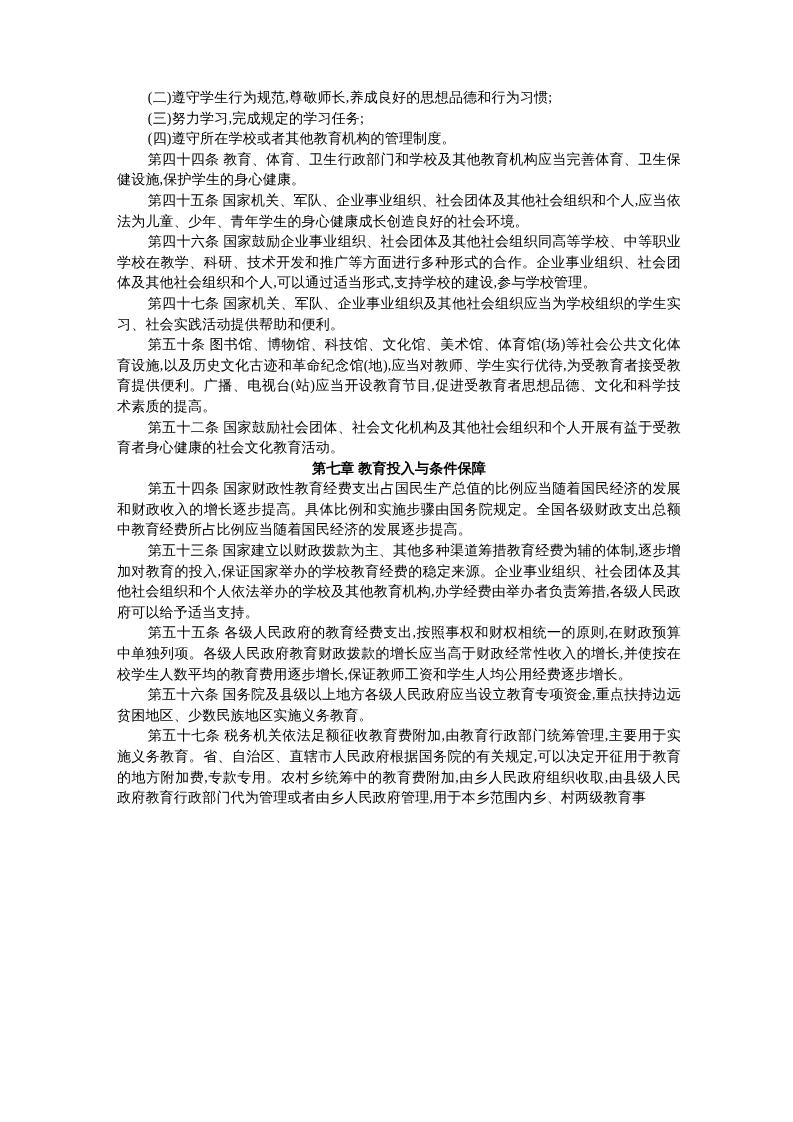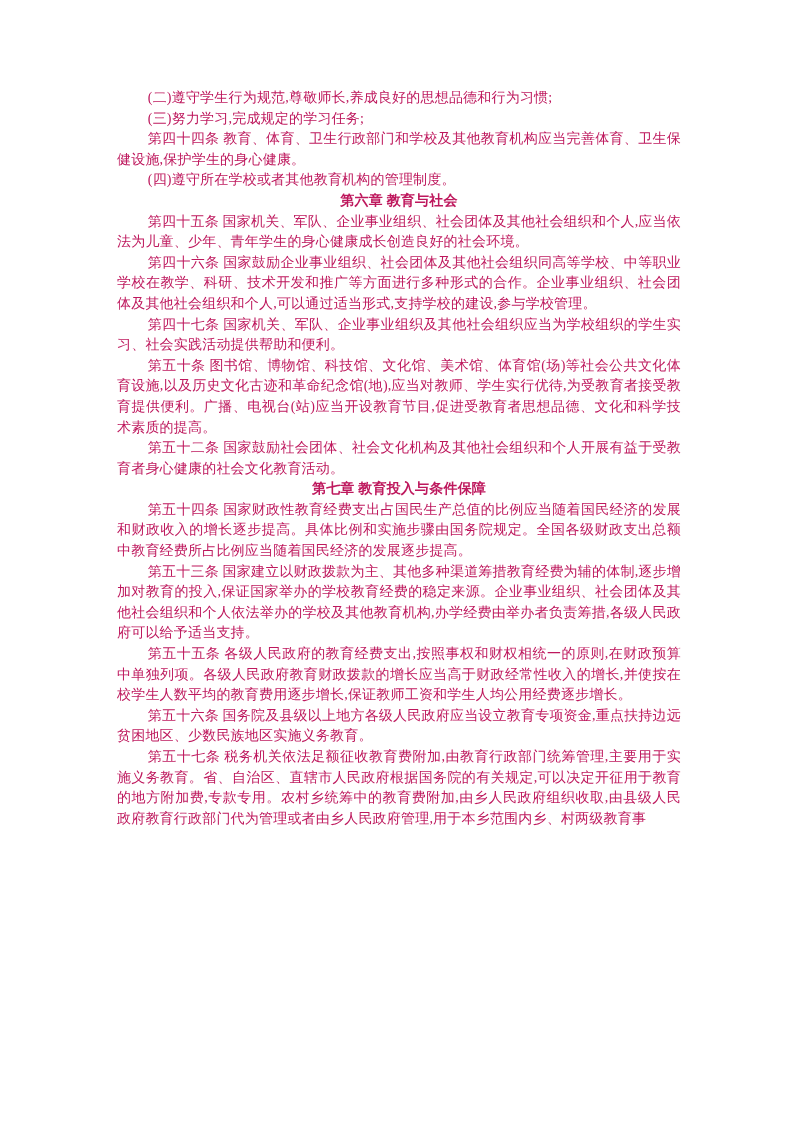--- a/index.html
+++ b/index.html
@@ -14,21 +14,21 @@
     overflow: hidden;
   }
   .page {
     position: absolute;
     left: 117px;
     top: 88px;
     width: 564px;
     font-family: "Liberation Serif", "DejaVu Serif", serif;
     font-size: 14px;
     line-height: 20.6px;
-    color: #be185d;
+    color: #000000;
     text-align: justify;
     letter-spacing: 0.2px;
   }
   .page p {
     margin: 0;
     padding: 0;
     text-indent: 2.2em;
   }
   .page h2 {
     margin: 0;
@@ -39,23 +39,22 @@
     text-indent: 0;
     line-height: 20.6px;
   }
 </style>
 </head>
 <body>
 
 <div class="page">
     <p>(二)遵守学生行为规范,尊敬师长,养成良好的思想品德和行为习惯;</p>
     <p>(三)努力学习,完成规定的学习任务;</p>
+    <p>(四)遵守所在学校或者其他教育机构的管理制度。</p>
     <p>第四十四条 教育、体育、卫生行政部门和学校及其他教育机构应当完善体育、卫生保健设施,保护学生的身心健康。</p>
-    <p>(四)遵守所在学校或者其他教育机构的管理制度。</p>
-    <h2>第六章 教育与社会</h2>
     <p>第四十五条 国家机关、军队、企业事业组织、社会团体及其他社会组织和个人,应当依法为儿童、少年、青年学生的身心健康成长创造良好的社会环境。</p>
     <p>第四十六条 国家鼓励企业事业组织、社会团体及其他社会组织同高等学校、中等职业学校在教学、科研、技术开发和推广等方面进行多种形式的合作。企业事业组织、社会团体及其他社会组织和个人,可以通过适当形式,支持学校的建设,参与学校管理。</p>
     <p>第四十七条 国家机关、军队、企业事业组织及其他社会组织应当为学校组织的学生实习、社会实践活动提供帮助和便利。</p>
     <p>第五十条 图书馆、博物馆、科技馆、文化馆、美术馆、体育馆(场)等社会公共文化体育设施,以及历史文化古迹和革命纪念馆(地),应当对教师、学生实行优待,为受教育者接受教育提供便利。广播、电视台(站)应当开设教育节目,促进受教育者思想品德、文化和科学技术素质的提高。</p>
     <p>第五十二条 国家鼓励社会团体、社会文化机构及其他社会组织和个人开展有益于受教育者身心健康的社会文化教育活动。</p>
     <h2>第七章 教育投入与条件保障</h2>
     <p>第五十四条 国家财政性教育经费支出占国民生产总值的比例应当随着国民经济的发展和财政收入的增长逐步提高。具体比例和实施步骤由国务院规定。全国各级财政支出总额中教育经费所占比例应当随着国民经济的发展逐步提高。</p>
     <p>第五十三条 国家建立以财政拨款为主、其他多种渠道筹措教育经费为辅的体制,逐步增加对教育的投入,保证国家举办的学校教育经费的稳定来源。企业事业组织、社会团体及其他社会组织和个人依法举办的学校及其他教育机构,办学经费由举办者负责筹措,各级人民政府可以给予适当支持。</p>
     <p>第五十五条 各级人民政府的教育经费支出,按照事权和财权相统一的原则,在财政预算中单独列项。各级人民政府教育财政拨款的增长应当高于财政经常性收入的增长,并使按在校学生人数平均的教育费用逐步增长,保证教师工资和学生人均公用经费逐步增长。</p>
     <p>第五十六条 国务院及县级以上地方各级人民政府应当设立教育专项资金,重点扶持边远贫困地区、少数民族地区实施义务教育。</p>

